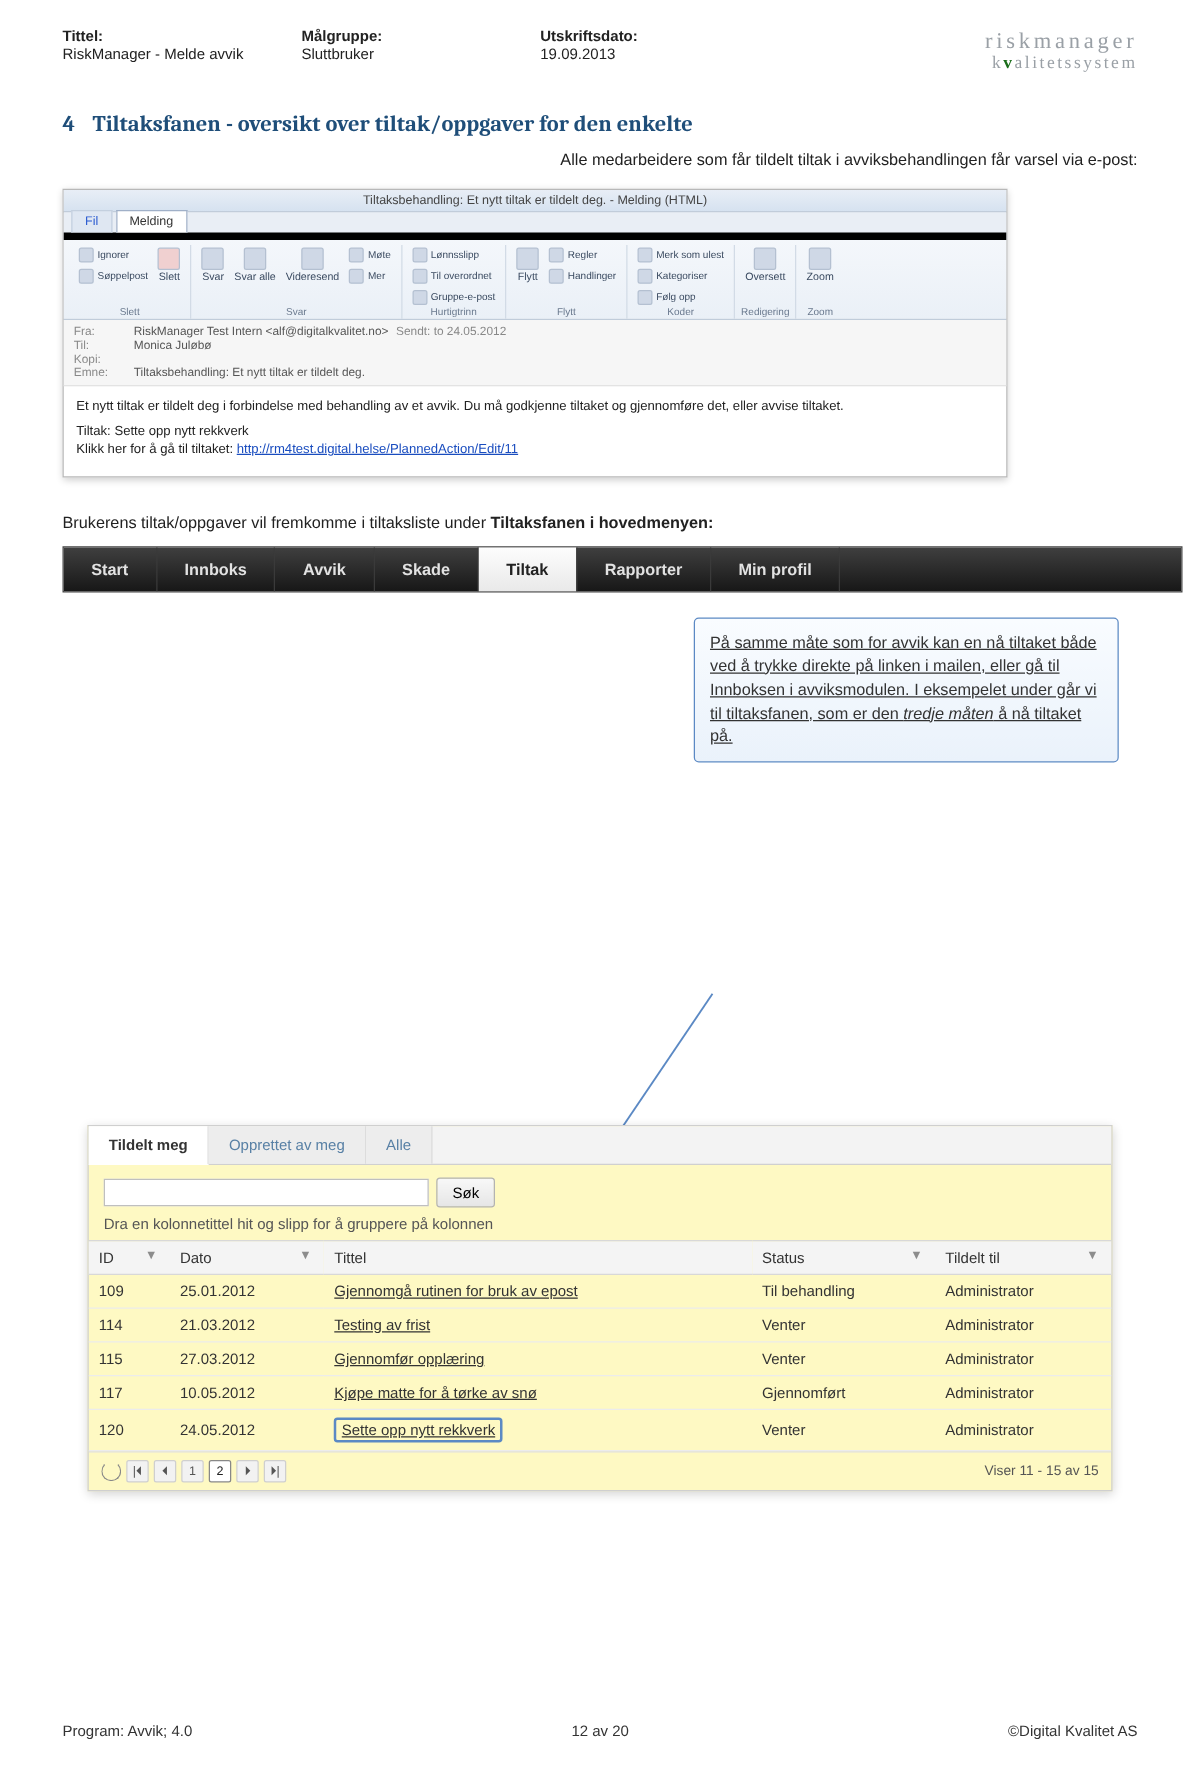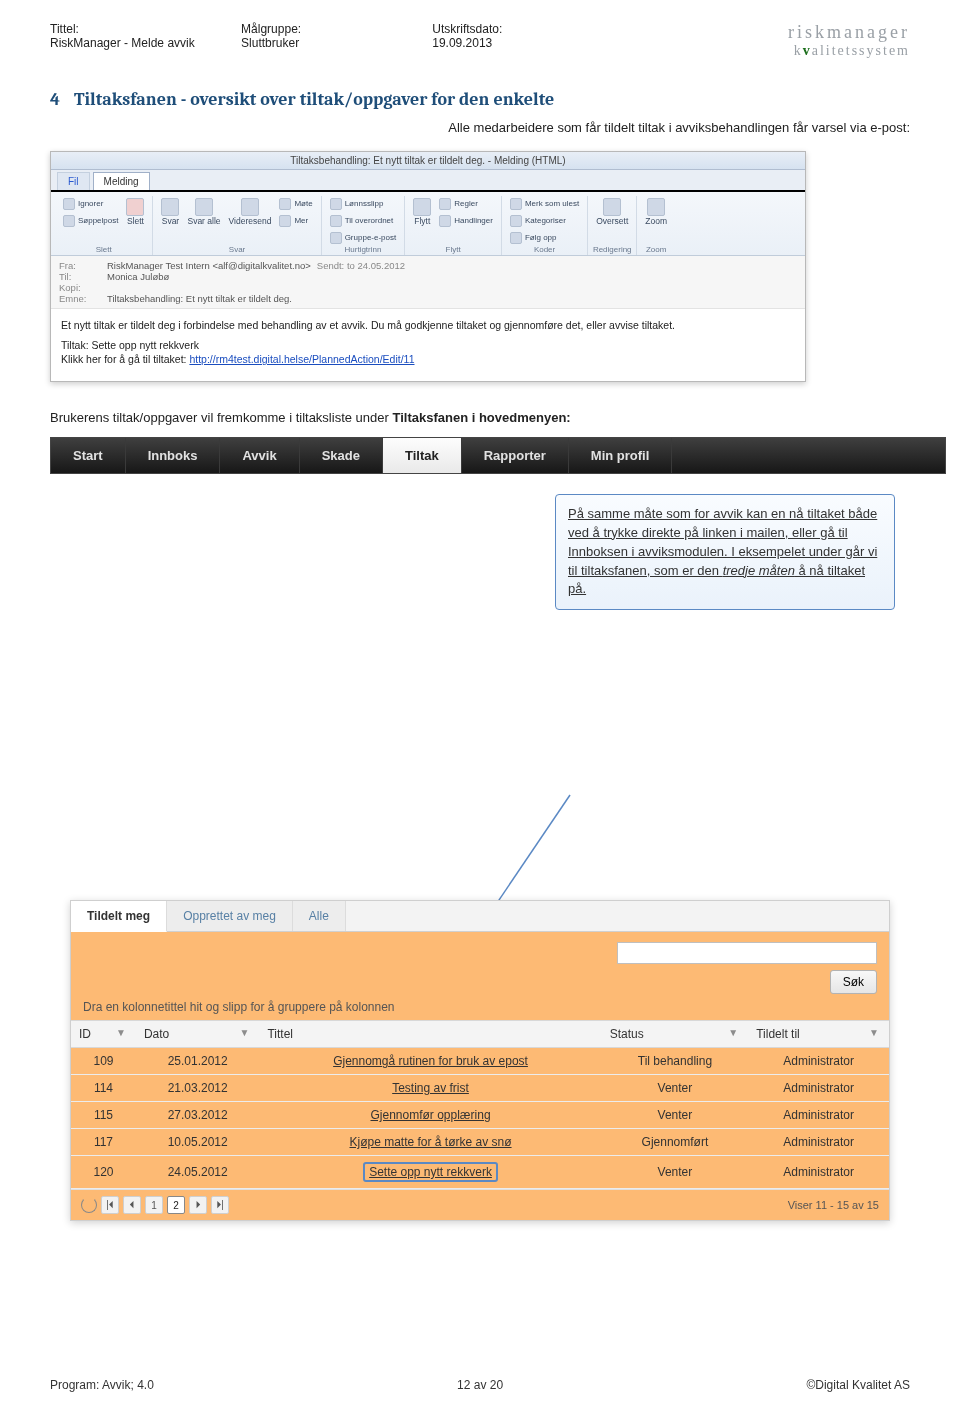--- a/index.html
+++ b/index.html
@@ -11,21 +11,21 @@
     color: #222;
     position: relative;
   }
   
   .page-header {
     display: flex;
     padding: 22px 50px 10px 50px;
     font-size: 12px;
   }
   .ph-col { flex: 1; }
-  .ph-col .label { font-weight: 400; }
+  .ph-col .label { font-weight: 700; }
   .ph-col .val { font-size: 12px; }
   .ph-logo {
     flex: 1.5;
     text-align: right;
     font-family: Georgia, serif;
     color: #9aa0a6;
     letter-spacing: 3px;
     font-size: 18px;
   }
   .ph-logo .line2 { letter-spacing: 2px; font-size: 14px; }
@@ -67,21 +67,21 @@
     justify-content: center;
     font-size: 10px;
     color: #444;
   }
   .ol-tabs {
     height: 22px;
     background: #e9eef5;
     display: flex;
     align-items: flex-end;
     padding-left: 6px;
-    border-bottom: 2px solid #000000;
+    border-bottom: 6px solid #000000;
   }
   .ol-tab {
     padding: 3px 10px;
     font-size: 10px;
     background: #dfe7f2;
     border: 1px solid #c4d0df;
     border-bottom: none;
     margin-right: 3px;
     color: #2a5ad0;
   }
@@ -193,21 +193,21 @@
   .callout em { font-style: italic; }
 
   
   .app {
     position: absolute;
     left: 70px;
     top: 900px;
     width: 820px;
     border: 1px solid #cfcfcf;
     box-shadow: 0 2px 8px rgba(0,0,0,.18);
-    background: #fdba74;
+    background: #fef9c3;
     font-size: 12px;
   }
   .app-tabs {
     display: flex;
     background: #f3f3f3;
     border-bottom: 1px solid #d0d0d0;
   }
   .app-tab {
     padding: 8px 16px;
     color: #5880a5;
@@ -218,22 +218,21 @@
     background: #fff;
     color: #333;
     border-bottom: 1px solid #fff;
     margin-bottom: -1px;
     font-weight: bold;
   }
   .app-search {
     padding: 10px 12px 6px 12px;
     display: flex;
     gap: 6px;
-    align-items: flex-end;
-    flex-direction: column;
+    align-items: center;
   }
   .app-search input {
     border: 1px solid #bfbfbf;
     height: 22px;
     width: 260px;
     padding: 0 5px;
     font-size: 12px;
   }
   .app-search button {
     height: 24px;
@@ -267,21 +266,20 @@
     color: #8c8c8c;
     font-size: 10px;
     display: inline-flex;
     width: 12px;
     height: 12px;
   }
   table.grid td {
     border-bottom: 1px solid #ececec;
     padding: 6px 8px;
     color: #333;
-    text-align: center;
   }
   table.grid td a { color: #333; text-decoration: underline; }
   .grid-highlight {
     border: 2px solid #5b89c4;
     border-radius: 3px;
     padding: 1px 4px;
     display: inline-block;
   }
   .app-footer {
     display: flex;

